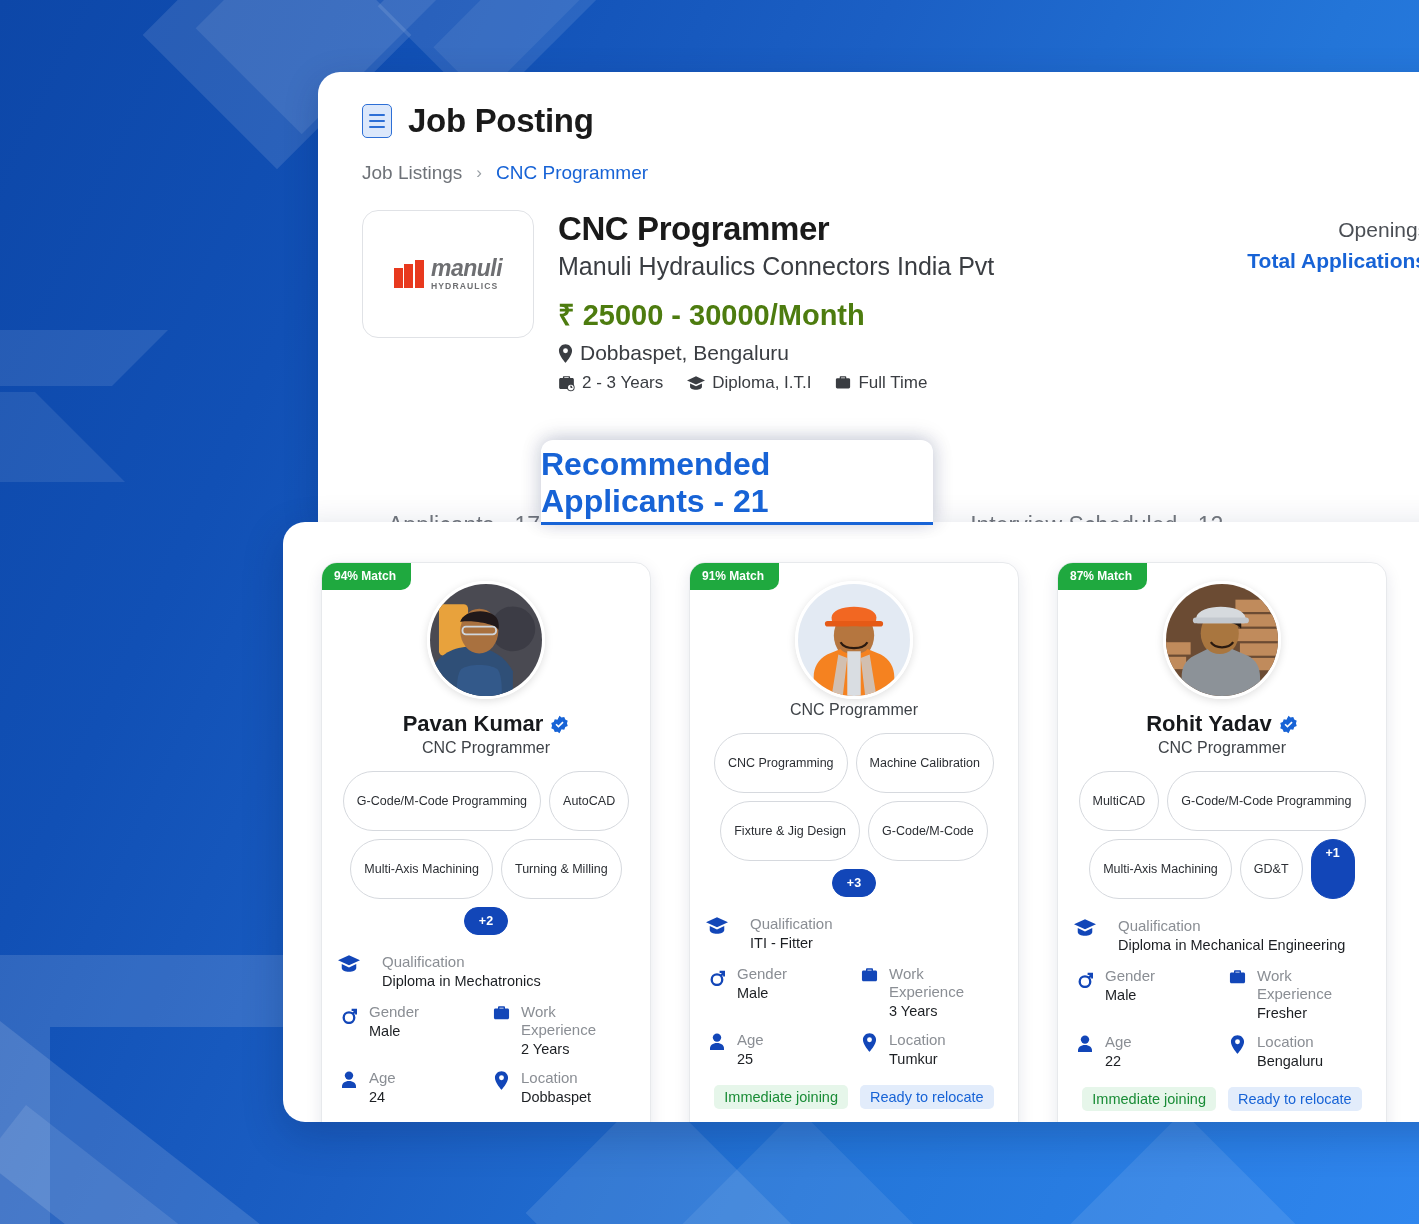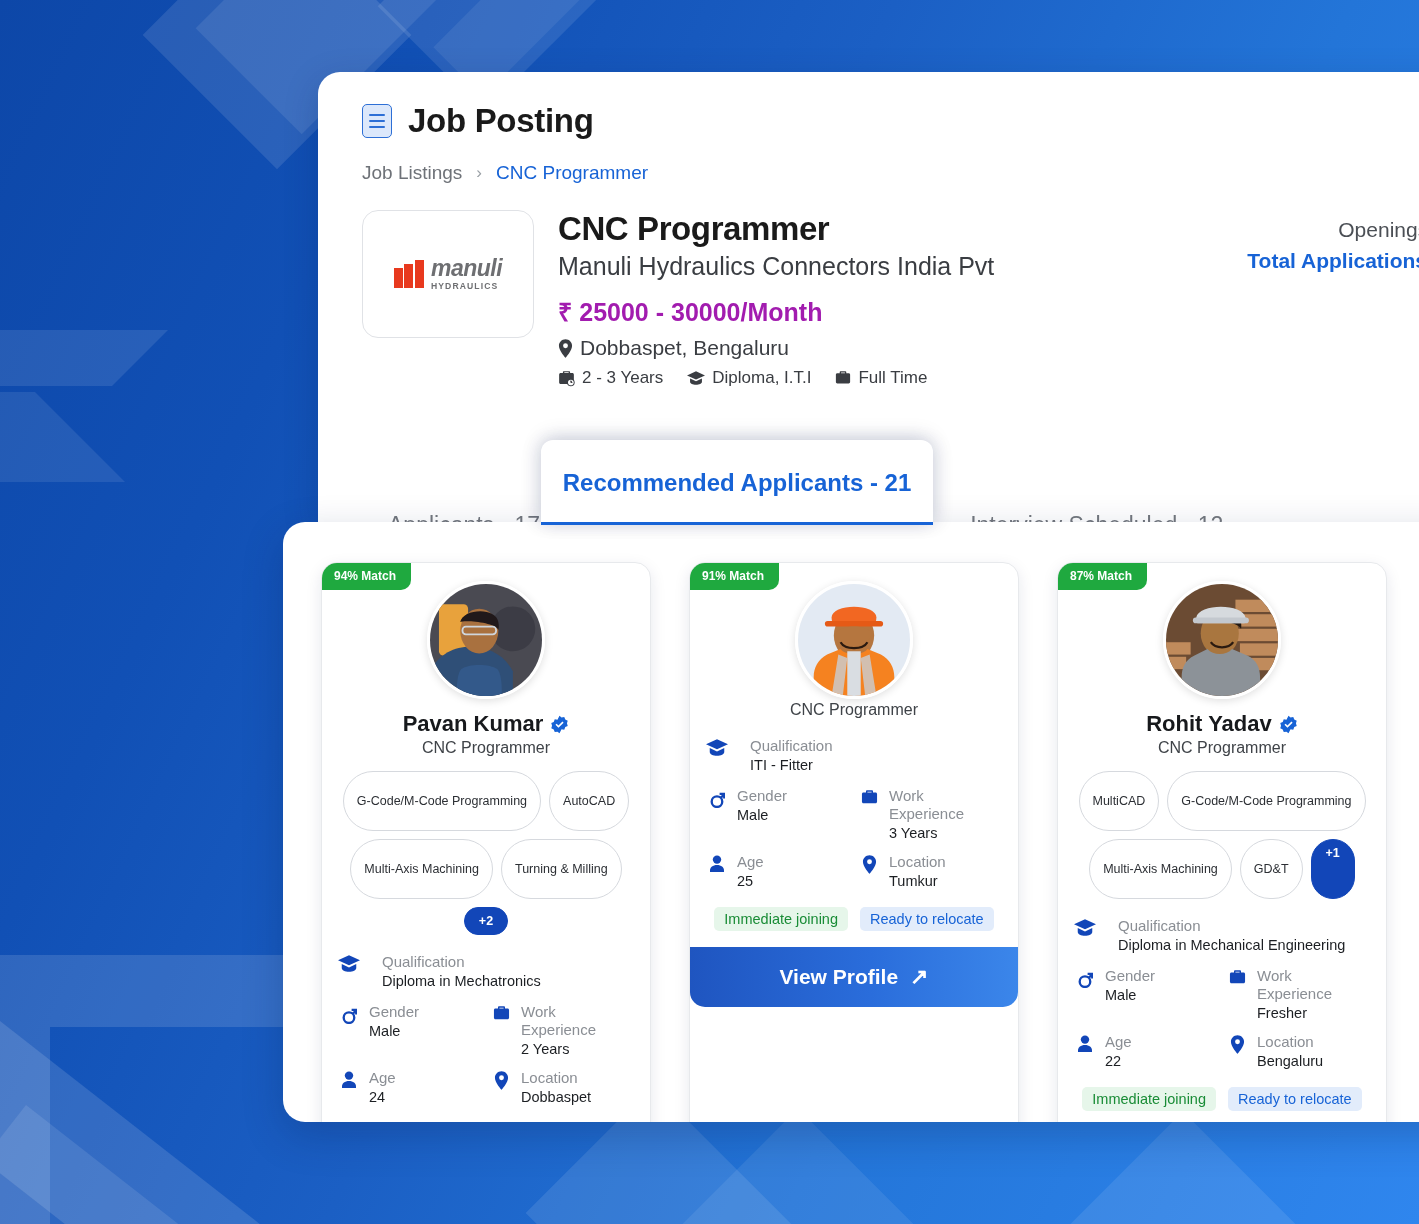--- a/index.html
+++ b/index.html
@@ -138,21 +138,21 @@
   .logo-mark b.b1 { height: 20px; }
   .logo-mark b.b2 { height: 24px; }
   .logo-mark b.b3 { height: 28px; }
   .logo-text { line-height: 1; }
   .logo-name { font-size: 23px; font-style: italic; font-weight: 700; color: #6e6f72; letter-spacing: -0.5px; }
   .logo-sub { font-size: 8.6px; font-weight: 700; color: #6e6f72; letter-spacing: 1.1px; margin-top: 2px; }
 
   .job-info { margin-left: 24px; flex: 1 1 auto; min-width: 0; }
   .job-title { font-size: 33px; font-weight: 700; color: #1a1a1a; letter-spacing: -0.4px; }
   .job-company { font-size: 25px; color: #3a3d42; margin-top: 4px; }
-  .job-salary { font-size: 25px; font-weight: 600; color: #a21caf; margin-top: 13px; }
+  .job-salary { font-size: 29px; font-weight: 600; color: #4d7c0f; margin-top: 13px; }
   .job-loc { font-size: 21px; color: #3a3d42; margin-top: 8px; display: flex; align-items: center; gap: 7px; }
   .job-meta { display: flex; align-items: center; gap: 24px; margin-top: 8px; font-size: 17px; color: #3a3d42; }
   .job-meta span.mi { display: flex; align-items: center; gap: 7px; }
   .ic { display: inline-flex; align-items: center; justify-content: center; color: #3a3d42; }
 
   .job-stats { text-align: right; padding-top: 8px; flex: 0 0 auto; white-space: nowrap; }
   .stat-openings { font-size: 21px; color: #4b4f55; }
   .stat-apps { font-size: 21px; font-weight: 700; color: #1763d6; margin-top: 7px; }
 
   
@@ -164,21 +164,21 @@
     font-size: 23px; color: #74787e; padding: 0 26px 18px 26px; white-space: nowrap;
   }
 
   
   .tab-active-float {
     position: absolute; left: 541px; top: 440px;
     width: 392px; height: 85px;
     background: #fff; border-radius: 12px 12px 0 0;
     box-shadow: 0 -4px 20px rgba(7,30,80,0.13), -6px 0 18px rgba(7,30,80,0.07), 6px 0 18px rgba(7,30,80,0.07);
     display: flex; align-items: center; justify-content: center;
-    font-size: 24px; font-weight: 700; color: #1763d6;
+    font-size: 32px; font-weight: 700; color: #1763d6;
     z-index: 6;
   }
   .tab-active-float::after {
     content: ""; position: absolute; left: 0; right: 0; bottom: 0;
     height: 3.5px; background: #1763d6;
   }
 
   
   .panel-cards {
     position: absolute;
@@ -499,20 +499,27 @@
               <path d="M44 60h12v40H44z" fill="#d9dde2"></path>
               <path d="M36 63 30 100h10l4-34zM64 63l6 37H60l-4-34z" fill="#c9ced4" opacity=".8"></path>
               <path d="M40 48c4 5 16 5 20 0" fill="none" stroke="#6b3f1d" stroke-width="1.6"></path>
               <path d="M34 44c4-8 28-8 32 0 0 0-2 12-16 12S34 44 34 44z" fill="#b5763f"></path>
               <path d="M38 52c4 7 20 7 24 0" fill="none" stroke="#2a1a10" stroke-width="2"></path>
             </svg>
           </div>
         </div>
         <div class="cand-role">CNC Programmer</div>
 
+        <div class="skills">
+          <span class="pill">CNC Programming</span>
+          <span class="pill">Machine Calibration</span>
+          <span class="pill">Fixture &amp; Jig Design</span>
+          <span class="pill">G-Code/M-Code</span>
+          <span class="pill pill-more">+3</span>
+        </div>
 
         <div class="qual">
           <span class="field-icon">
             <svg width="22" height="18" viewBox="0 0 20 16">
                 <path fill="#1246b8" d="M10 0 0 4.6l10 4.6 10-4.6L10 0zM3.4 8v3.6C3.4 13.6 6.4 15 10 15s6.6-1.4 6.6-3.4V8L10 11.1 3.4 8z"></path>
               </svg>
           </span>
           <span>
             <span class="field-label">Qualification</span>
             <span class="field-value" style="display:block">ITI - Fitter</span>

